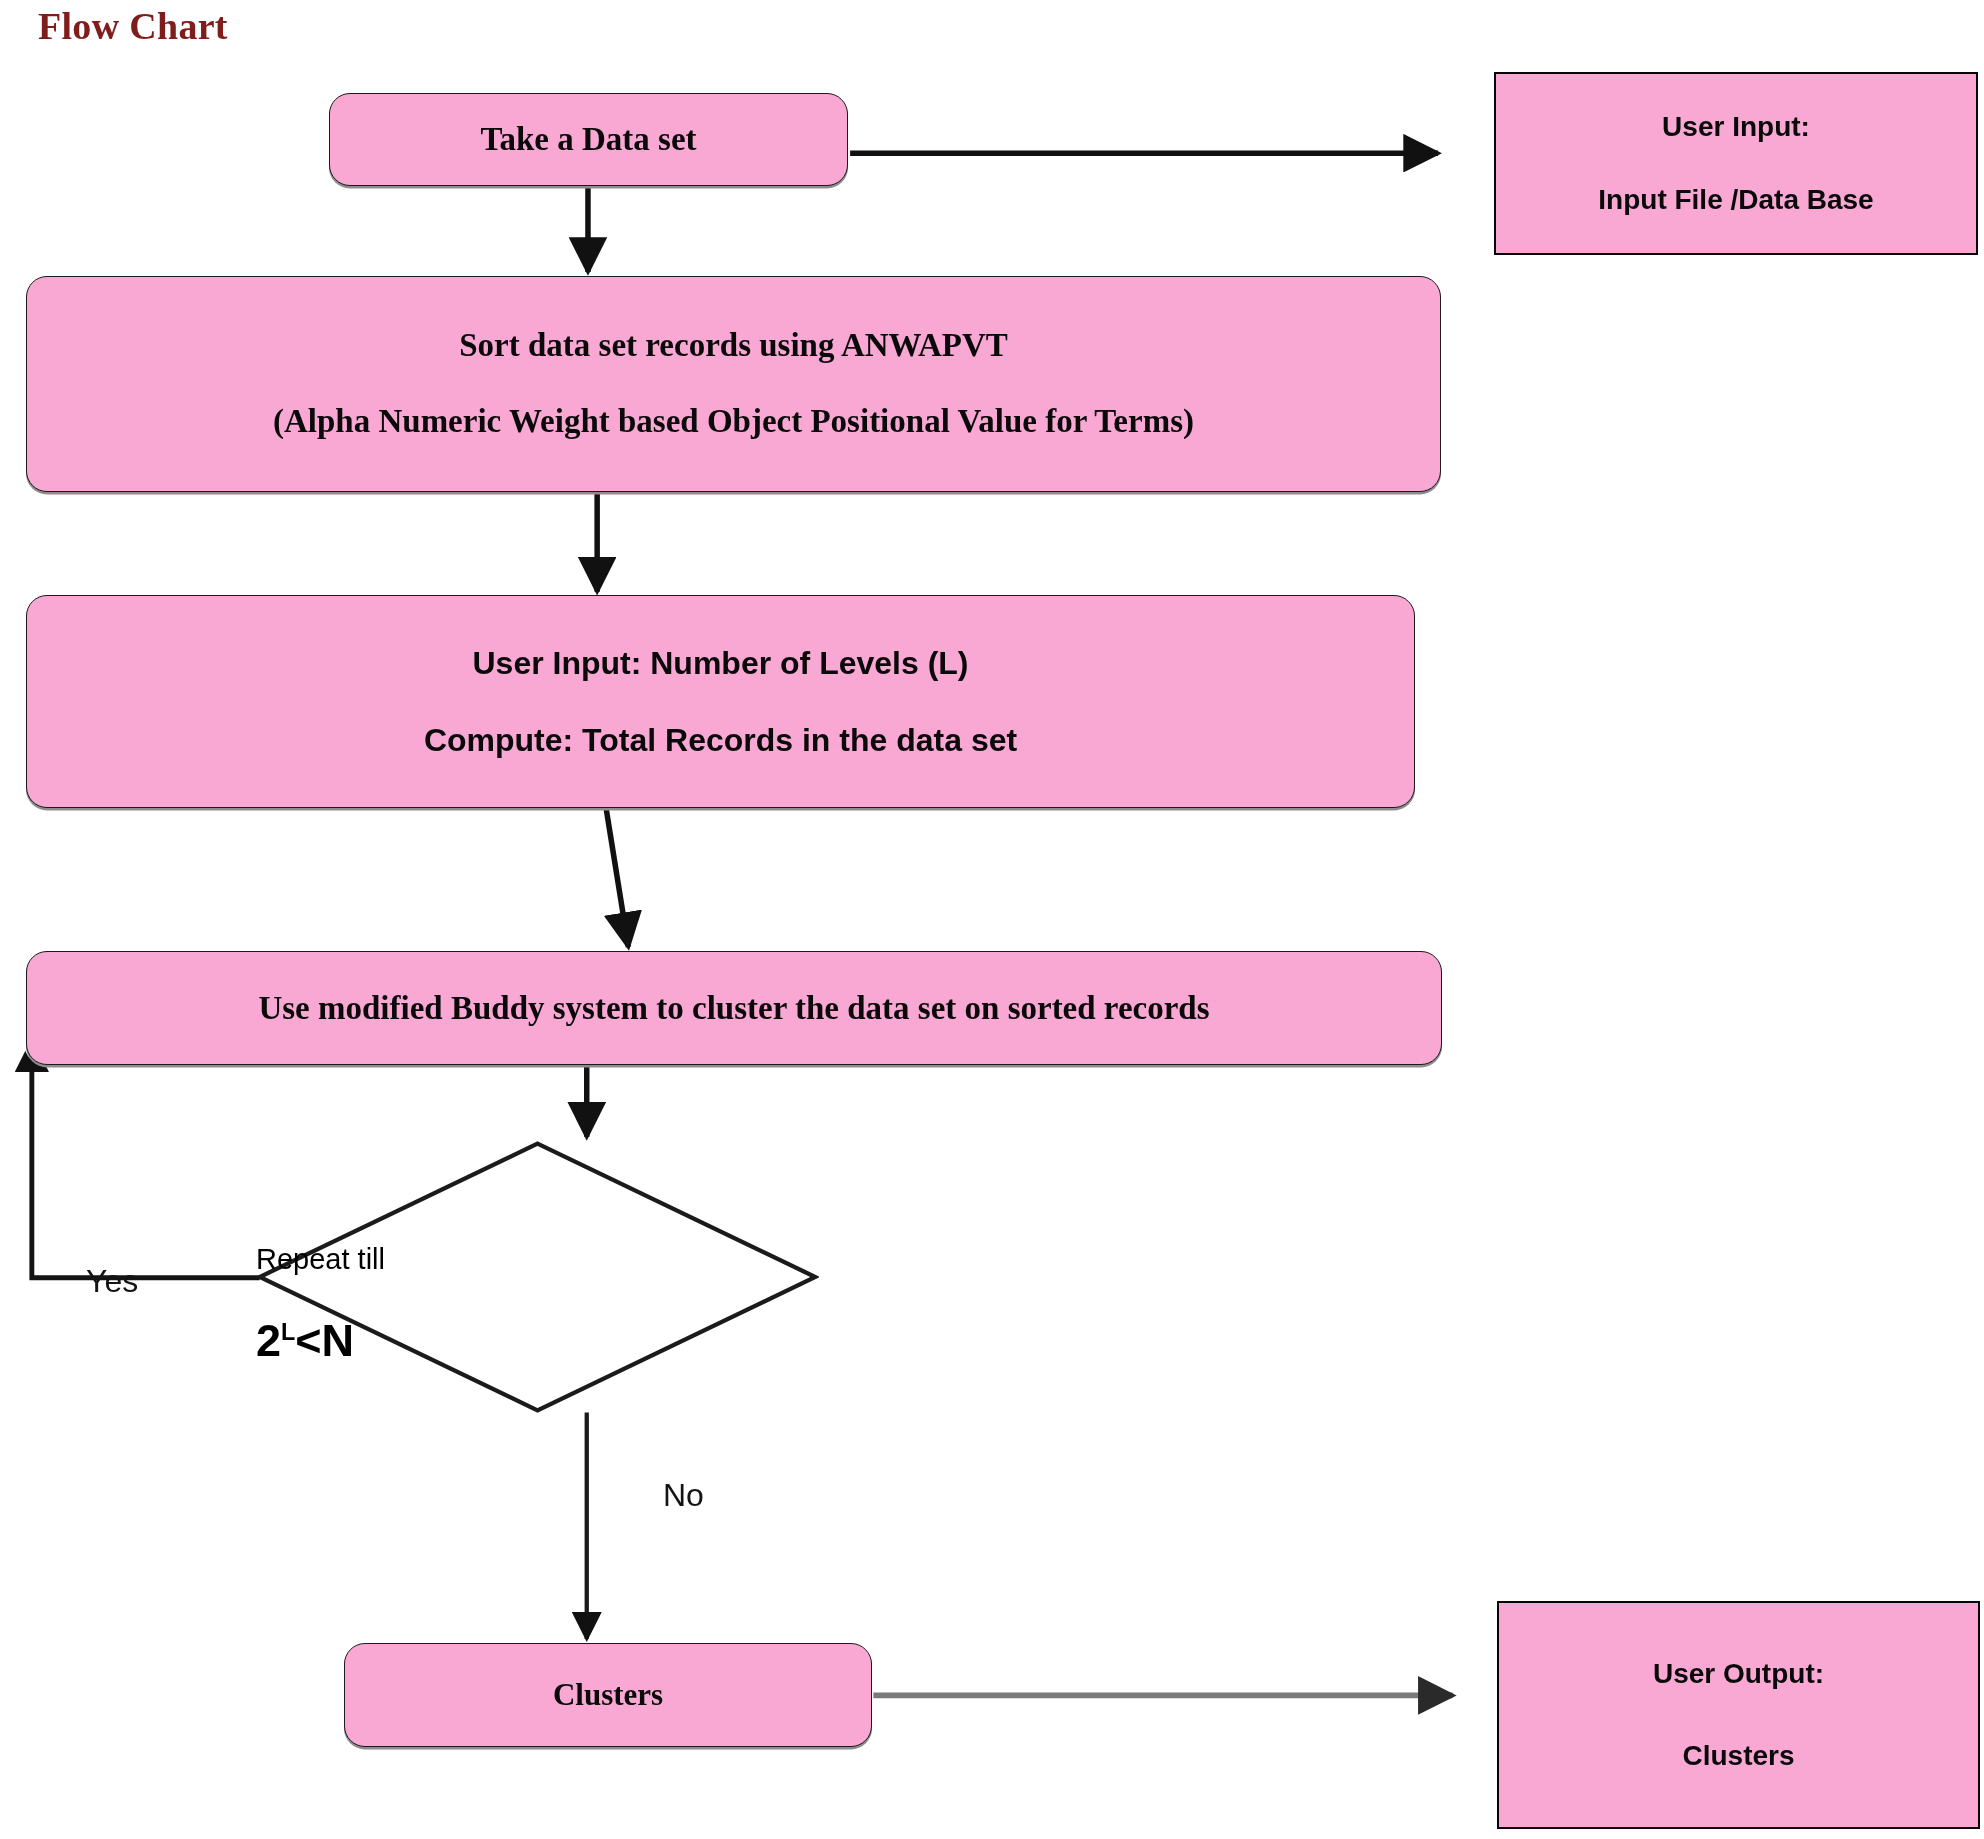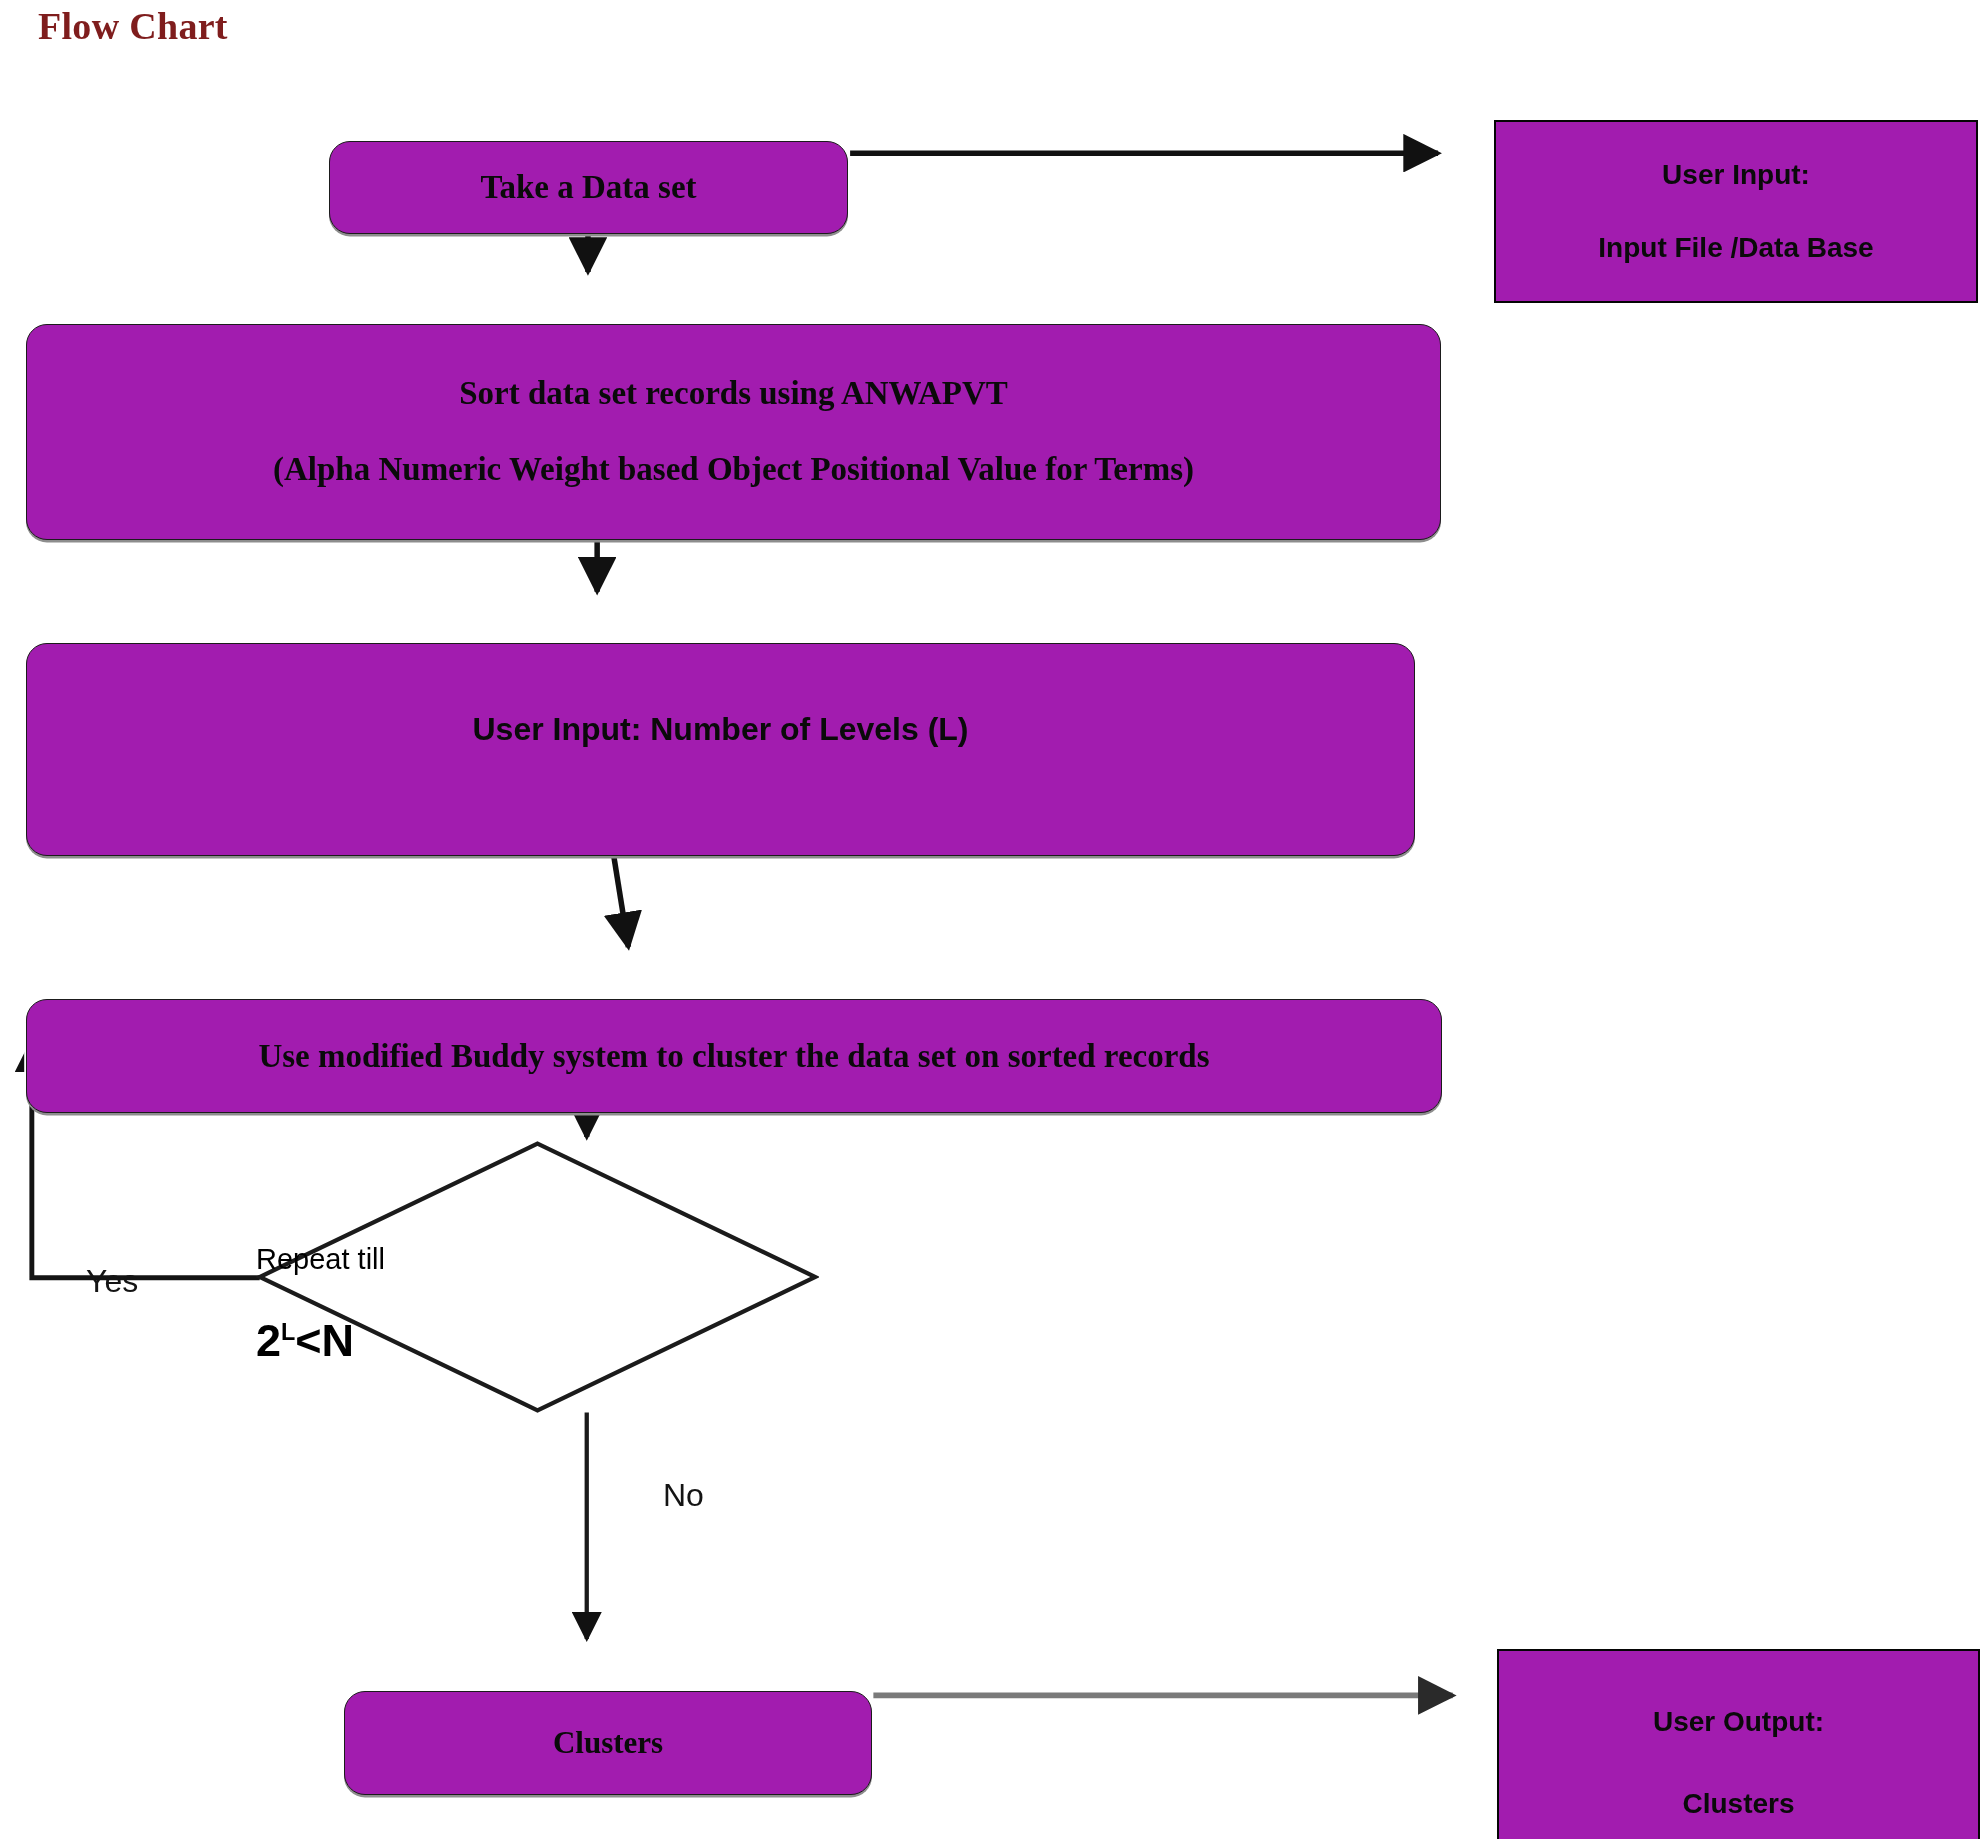--- a/index.html
+++ b/index.html
@@ -26,28 +26,27 @@
     font-size: 38px;
     letter-spacing: 0.3px;
     color: #7f1d1d;
     white-space: nowrap;
   }
 
   
   .node {
     position: absolute;
     box-sizing: border-box;
-    background: #a21caf;
+    background: #f9a8d4;
     display: flex;
     flex-direction: column;
     align-items: center;
     justify-content: center;
     text-align: center;
     color: #0a0a0a;
-    margin-top: 48px;
   }
   .proc {
     border: 1.8px solid #1b1b1b;
     border-radius: 21px;
     box-shadow: 0 2.4px 0 0 #8d8d8d, -1.8px 0 0 0 #ffffff;
   }
   .proc-serif {
     font-family: "Liberation Serif", serif;
     font-weight: bold;
   }
@@ -192,20 +191,21 @@
     <span>Take a Data set</span>
   </div>
 
   <div class="node proc proc-serif" id="node-sort-records">
     <span class="ln1">Sort data set records using ANWAPVT</span>
     <span class="ln2">(Alpha Numeric Weight based Object Positional Value for Terms)</span>
   </div>
 
   <div class="node proc line-sans" id="node-levels">
     <span class="ln1">User Input: Number of Levels (L)</span>
+    <span class="ln2">Compute: Total Records in the data set</span>
   </div>
 
   <div class="node proc proc-serif" id="node-buddy">
     <span>Use modified Buddy system to cluster the data set on sorted records</span>
   </div>
 
   <div id="node-decision">
     <svg viewBox="0 0 920 448" xmlns="http://www.w3.org/2000/svg" preserveAspectRatio="none">
       <polygon points="460,6 914,224 460,442 6,224" fill="#ffffff" stroke="#1b1b1b" stroke-width="7"></polygon>
     </svg>

